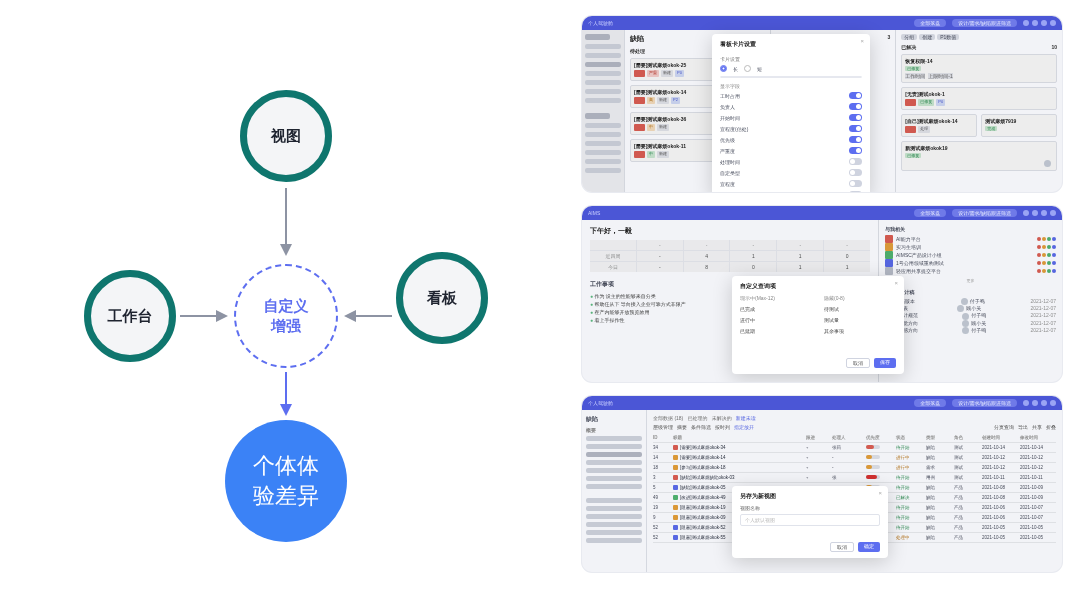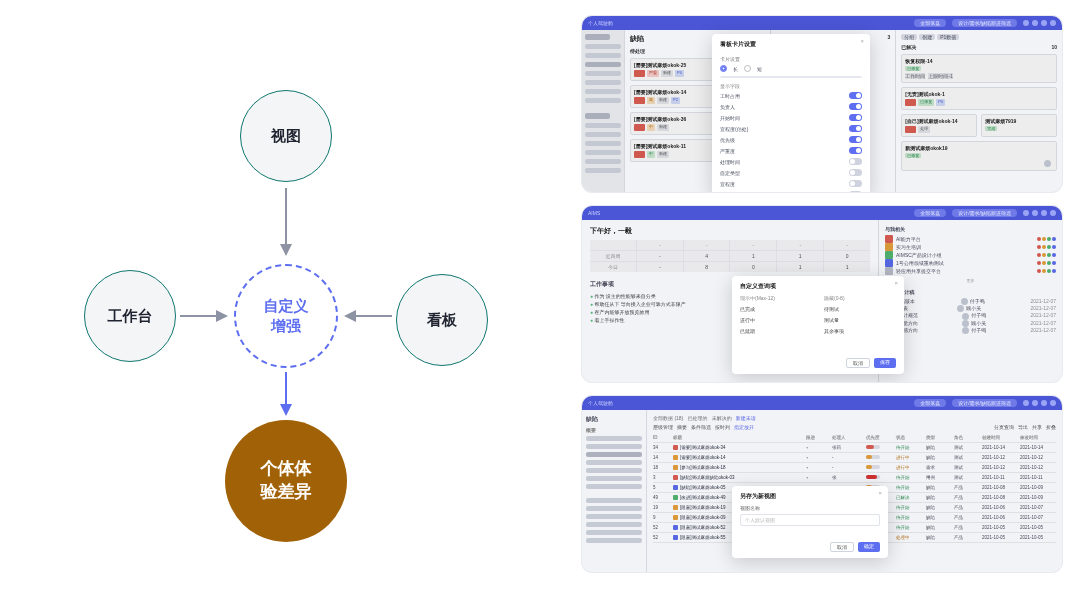--- a/index.html
+++ b/index.html
@@ -28,37 +28,37 @@
     justify-content: center;
     text-align: center;
     box-sizing: border-box;
   }
   .node-grey {
     width: 92px; height: 92px;
     background: #f4f5f7;
     color: #1f2430;
     font-size: 15px;
     font-weight: 600;
-    border: 1px solid #0f766e;
+    border: 7px solid #0f766e;
   }
   .node-dashed {
     width: 104px; height: 104px;
     background: #ffffff;
     border: 2px dashed #5d6ef0;
     color: #5d6ef0;
     font-size: 15px;
     font-weight: 600;
     line-height: 1.35;
   }
   .node-solid {
     width: 122px; height: 122px;
-    background: #a16207;
+    background: #3b82f6;
     color: #ffffff;
-    font-size: 17px;
-    font-weight: 700;
+    font-size: 22px;
+    font-weight: 400;
     line-height: 1.35;
   }
   .arrow {
     position: absolute;
     pointer-events: none;
   }
   .arrow line { stroke: #8d93a3; stroke-width: 2; }
   .arrow polygon { fill: #8d93a3; }
 
   
@@ -304,21 +304,21 @@
 <body>
 
 <div class="canvas">
 
   <div class="diagram">
 
     <div class="node node-grey" style="left:200px; top:30px;">视图</div>
 
     <div class="node node-grey" style="left:44px; top:210px;">工作台</div>
 
-    <div class="node node-grey" style="left:356px; top:214px;">看板</div>
+    <div class="node node-grey" style="left:356px; top:192px;">看板</div>
 
     <div class="node node-dashed" style="left:194px; top:204px;align-items:center;">
       <div>
         <span>自定义</span><br>
         <span>增强</span>
       </div>
     </div>
 
     <div class="node node-solid" style="left:185px; top:360px;">
       <div>

